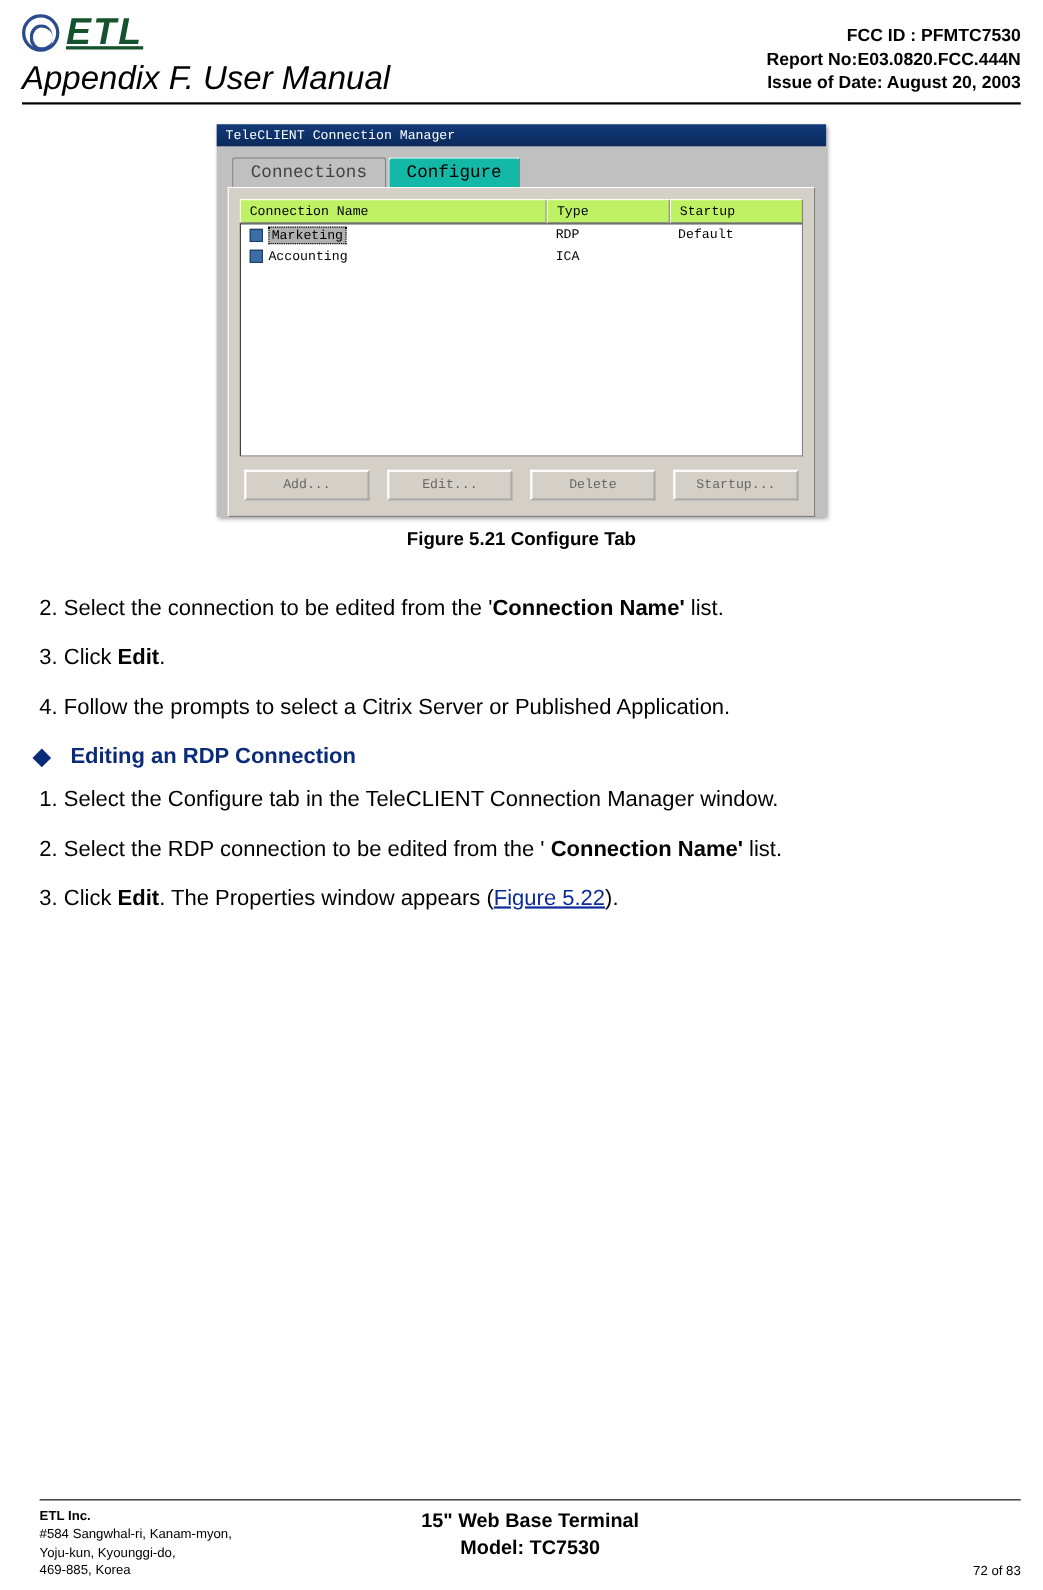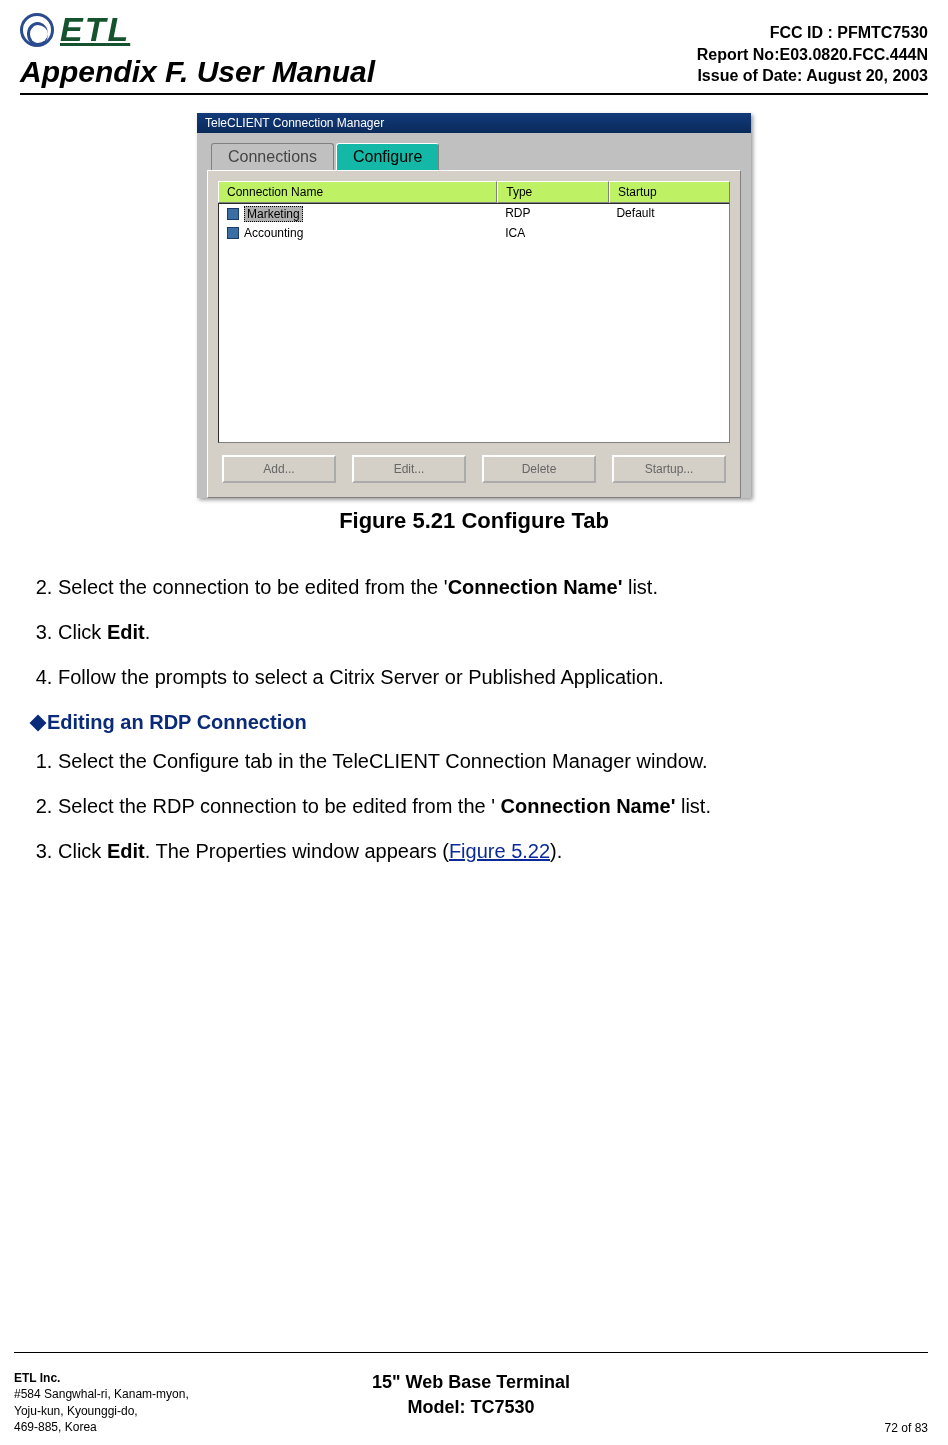--- a/index.html
+++ b/index.html
@@ -45,39 +45,39 @@
       content: '';
       position: absolute;
       left: 4px; top: 6px;
       width: 18px; height: 18px;
       border: 3px solid #2a4b8d;
       border-right: none;
       border-radius: 50%;
     }
     .appendix-title {
       font-style: italic;
-      font-weight: bold;
+      font-weight: normal;
       font-size: 30px;
       margin-top: 6px;
     }
     .header-right {
       font-size: 16px;
       font-weight: bold;
       line-height: 1.35;
       text-align: right;
       padding-bottom: 2px;
     }
 
     
     .screenshot {
       width: 554px;
       margin: 0 auto 8px auto;
       box-shadow: 2px 2px 4px rgba(0,0,0,.4);
       background: #c0c0c0;
-      font-family: Liberation Sans, sans-serif;
+      font-family: Liberation Mono, monospace;
       font-size: 12px;
     }
     .titlebar {
       background: linear-gradient(#123a7a, #0a2a5a);
       color: #fff;
       padding: 3px 8px;
       font-size: 12px;
     }
     .tabstrip {
       display: flex;
@@ -115,21 +115,21 @@
     .listhdr > div {
       border: 1px solid #808080;
       border-left-color: #fff;
       border-top-color: #fff;
       padding: 3px 8px;
       font-size: 12px;
     }
     .listbody {
       background: #fff;
       border: 1px inset #808080;
-      height: 240px;
+      height: 212px;
     }
     .row {
       display: grid;
       grid-template-columns: 3fr 1.2fr 1.3fr;
       font-size: 12px;
     }
     .row > div { padding: 2px 8px; }
     .row .cn {
       display: flex;
       align-items: center;
@@ -156,58 +156,58 @@
       font-size: 12px;
       padding: 5px 0;
       background: #d4d0c8;
       border: 2px outset #fff;
       color: #666;
     }
 
     .figcap {
       text-align: center;
       font-weight: bold;
-      font-size: 22px;
+      font-size: 17px;
       margin: 10px 0 40px 0;
     }
 
     ol.steps {
       list-style: decimal;
       padding-left: 38px;
       font-size: 20px;
     }
     ol.steps li { margin-bottom: 18px; line-height: 1.35; }
     ol.steps .bold { font-weight: bold; }
 
     .sect {
       margin: 20px 0 14px 8px;
       display: flex;
       align-items: center;
-      gap: 3px;
+      gap: 20px;
     }
     .diamond {
       width: 12px; height: 12px;
       background: #0a2a7a;
       transform: rotate(45deg);
       margin-left: 4px;
     }
     .sect-title {
       color: #0a2a7a;
       font-weight: bold;
       font-size: 20px;
     }
     .flink { color: #0a2a9a; text-decoration: underline; }
 
     .footer {
       position: absolute;
       bottom: 10px;
-      left: 14px;
+      left: 36px;
       right: 20px;
       border-top: 1.5px solid #000;
-      padding-top: 17px;
+      padding-top: 6px;
       display: grid;
       grid-template-columns: 1fr 1fr 1fr;
       align-items: start;
       font-size: 12px;
     }
     .footer .left { line-height: 1.35; }
     .footer .left .b { font-weight: bold; }
     .footer .center {
       text-align: center;
       font-weight: bold;

